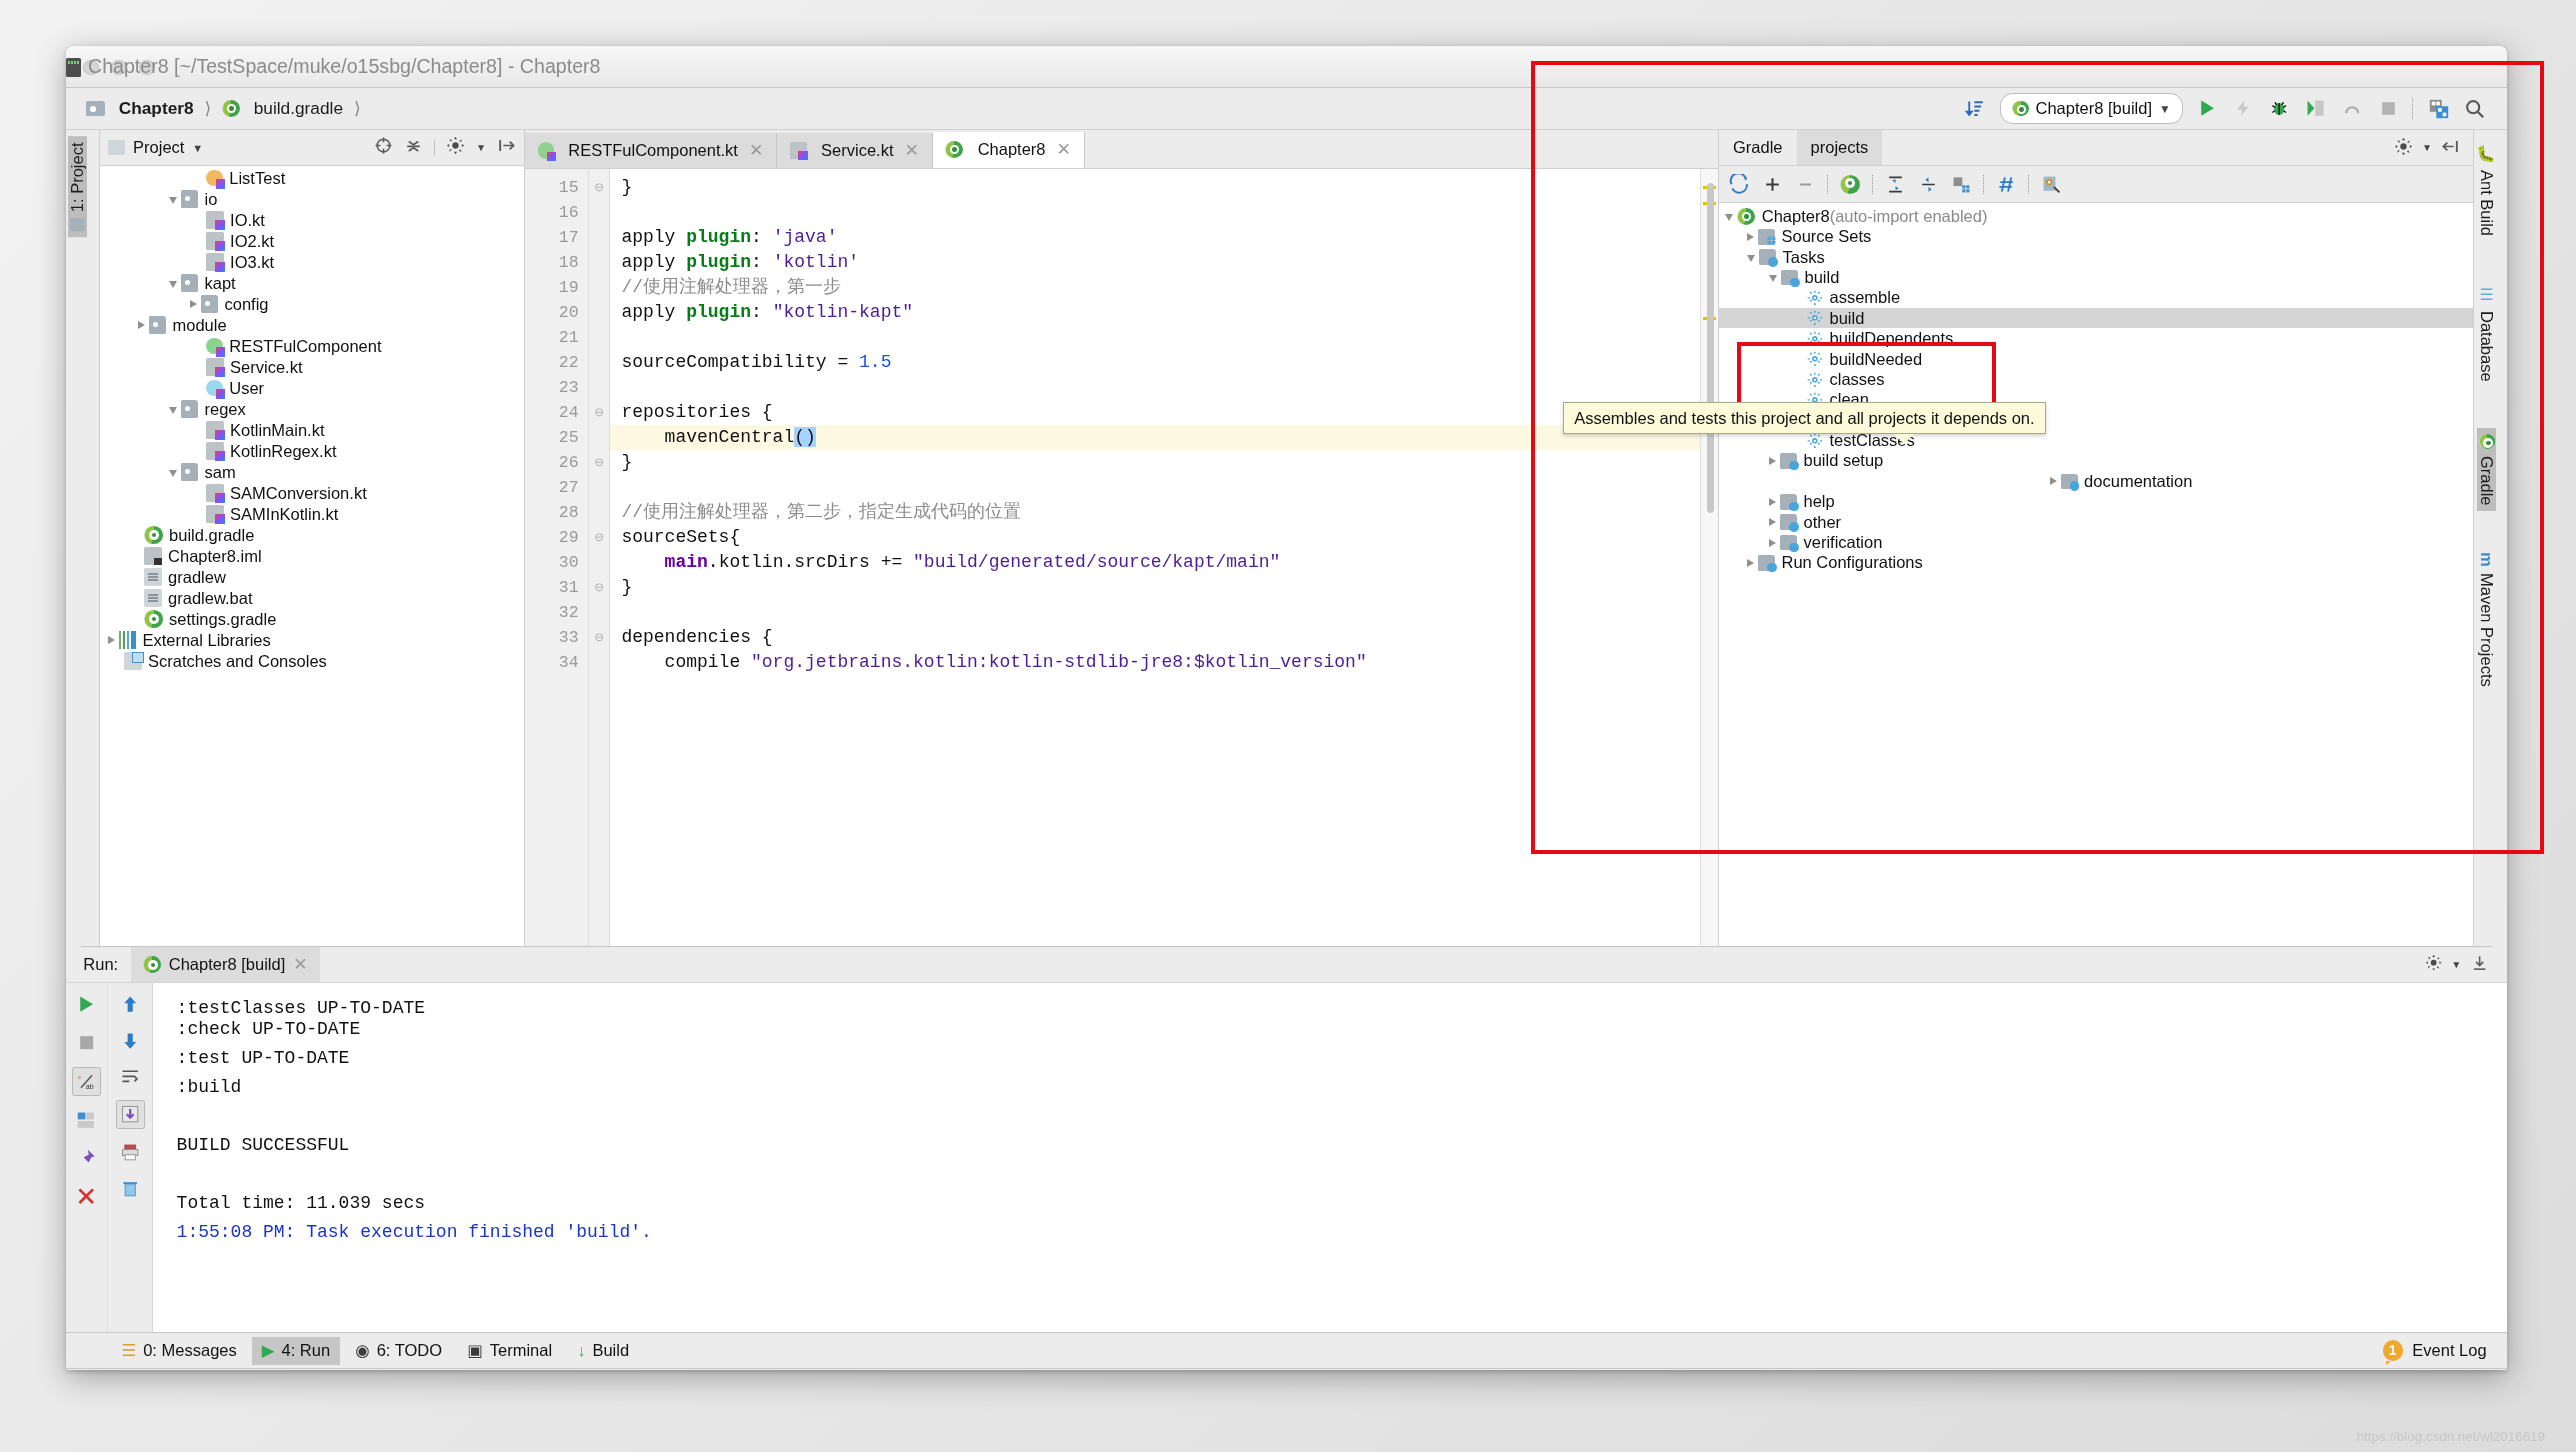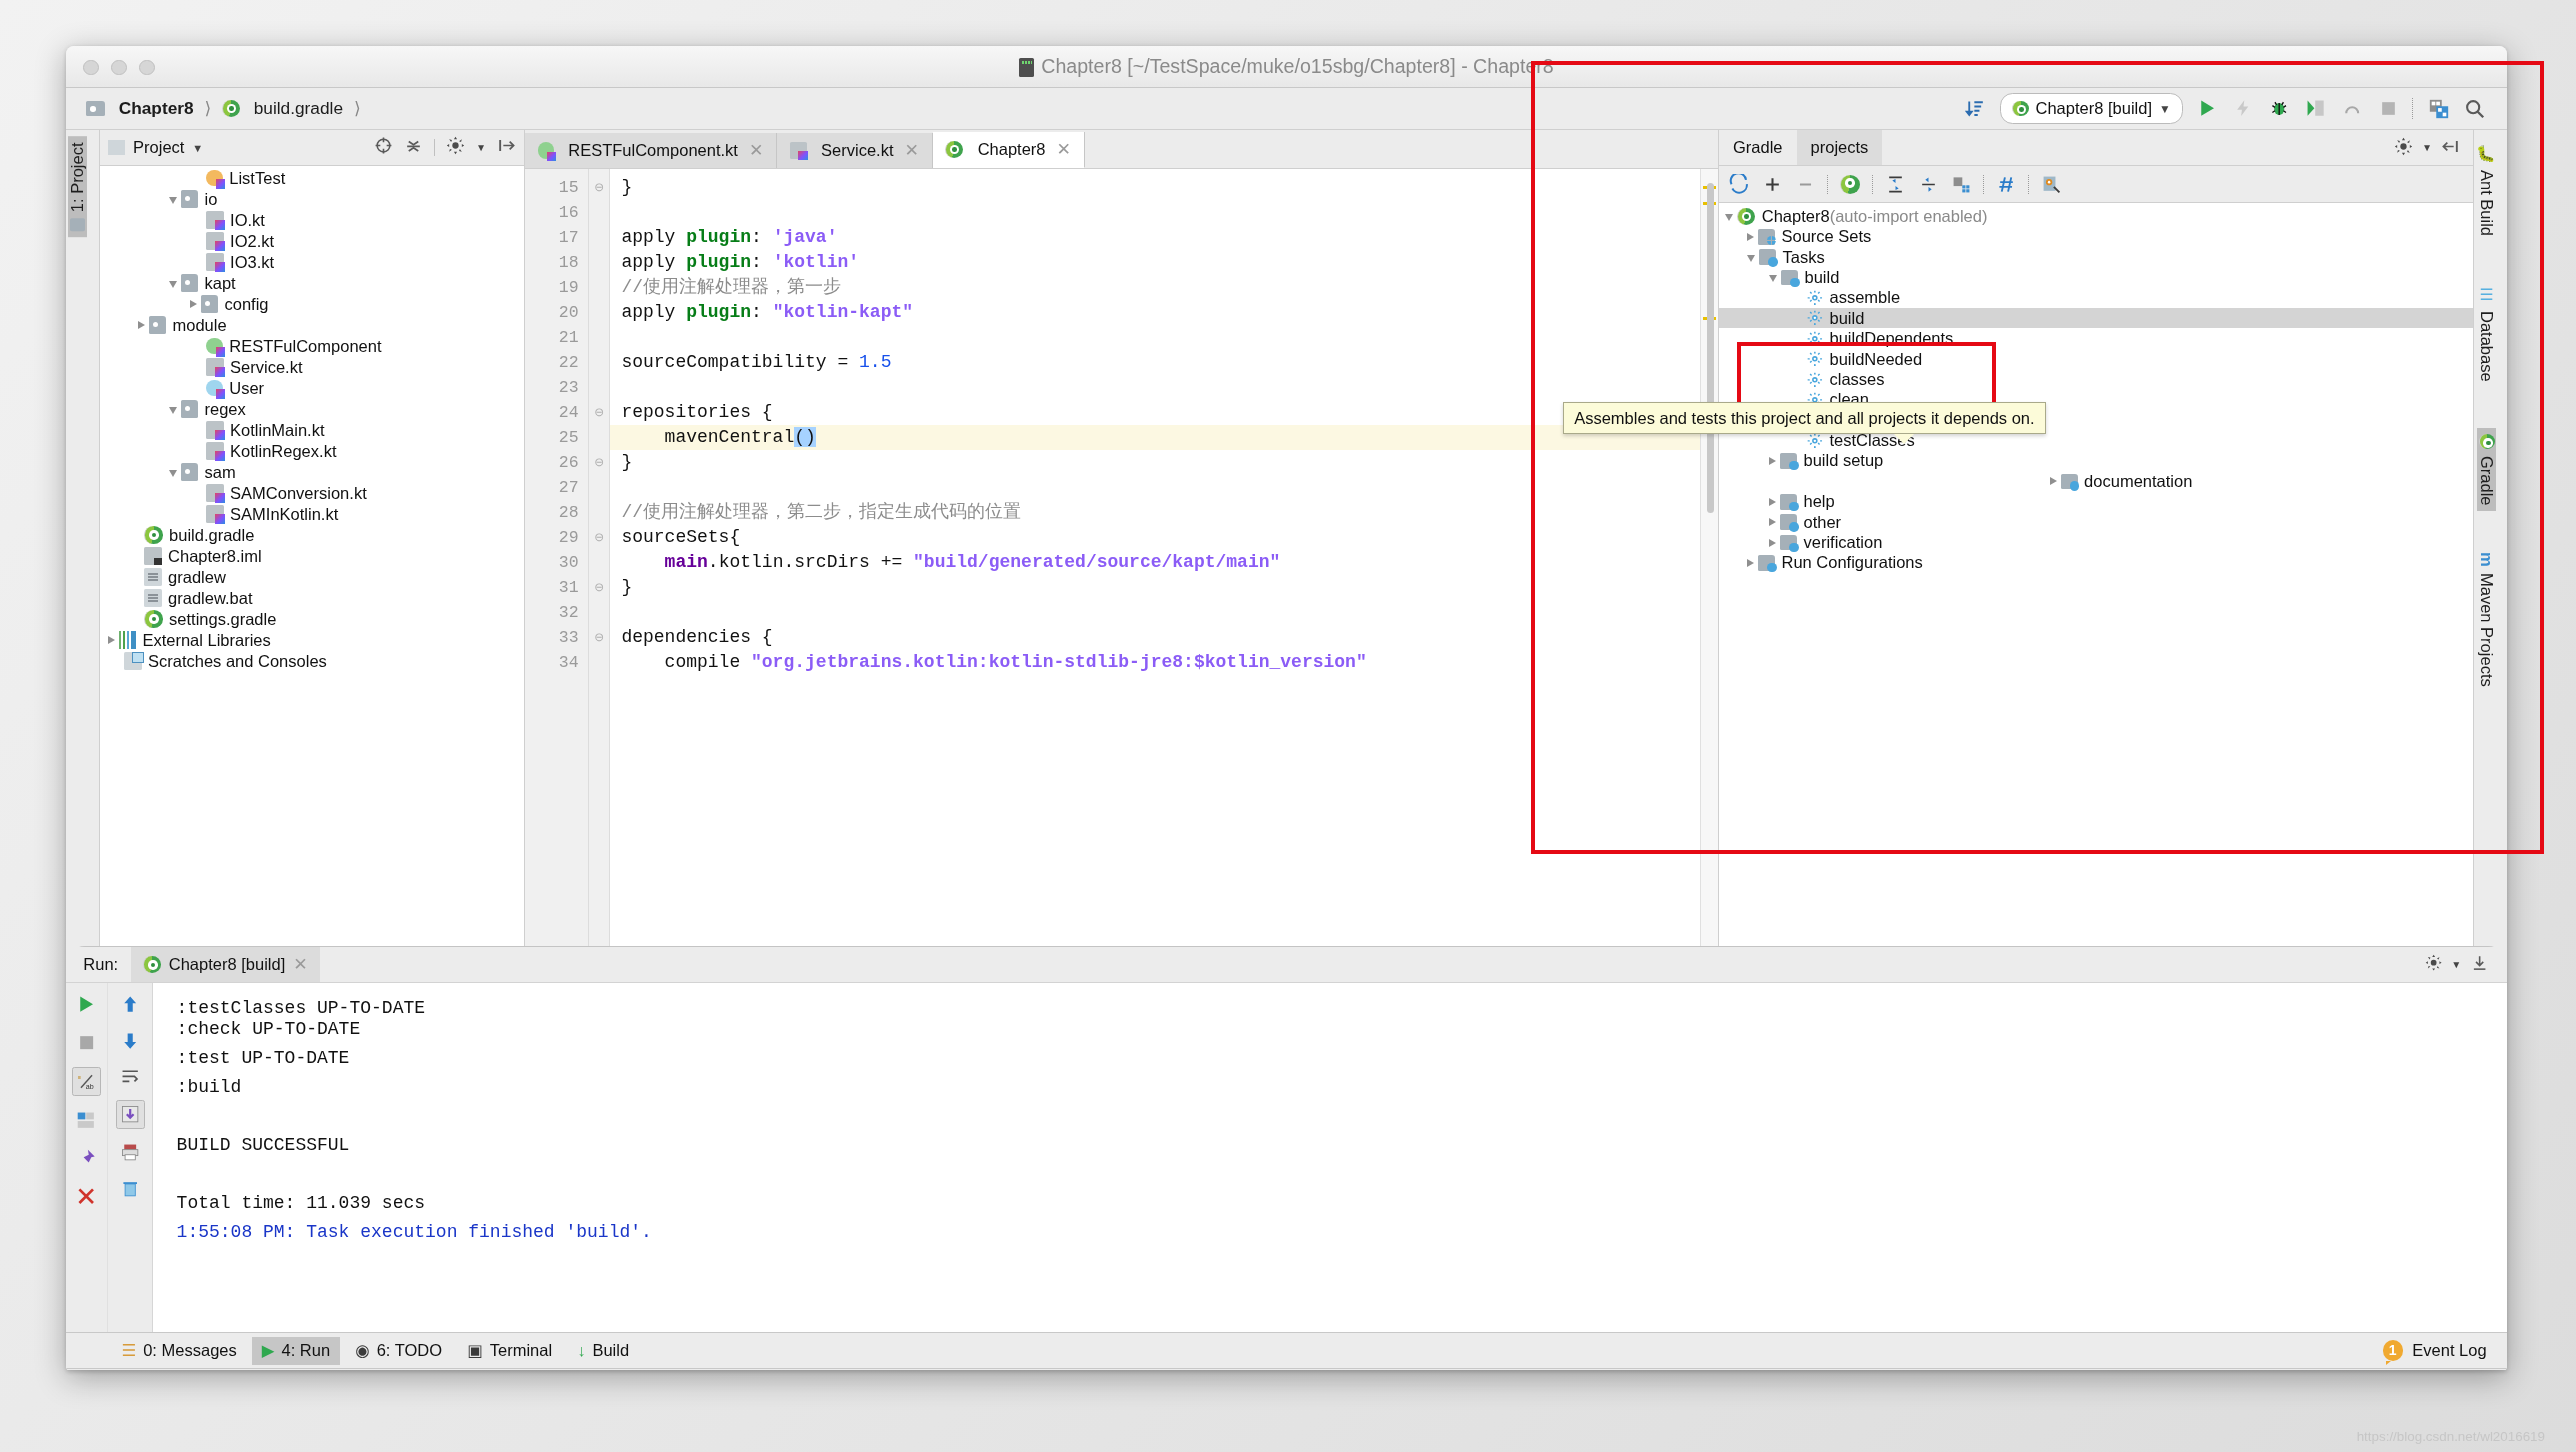--- a/index.html
+++ b/index.html
@@ -13,21 +13,21 @@
     position:absolute;left:66px;top:46px;width:2441px;height:1324px;
     background:#ececec;border-radius:7.9px 7.9px 3.1px 3.1px;
     box-shadow:0 7.9px 31px rgba(0,0,0,.30),0 1.6px 4.7px rgba(0,0,0,.18);
     overflow:hidden;
   }
   
   .titlebar{position:relative;height:41px;
     background:linear-gradient(#f7f7f7,#e8e8e8);border-bottom:0.8px solid #c8c8c8;}
   .traffic{position:absolute;left:17.3px;top:14px;display:flex;gap:12.6px;}
   .dot{width:13.4px;height:13.4px;border-radius:50%;background:#d6d6d6;border:0.8px solid #c0c0c0;}
-  .title-txt{position:absolute;left:0;right:0;top:9.4px;text-align:center;
+  .title-txt{position:absolute;left:0;right:0;top:9.4px;text-align:left;
     font-size:19.6px;color:#8a8a8a;}
   .title-ico{display:inline-block;width:15px;height:19px;background:#4e4e4e;
     border-radius:1.6px;vertical-align:-3.9px;margin-right:7px;position:relative;}
   .title-ico:after{content:"";position:absolute;left:2.4px;top:2.4px;width:10.2px;height:3.1px;
     background:repeating-linear-gradient(90deg,#6fd66f 0 1.6px,transparent 1.6px 3.1px);}
   
   .navbar{position:relative;height:41px;background:#ececec;border-bottom:0.8px solid #cfcfcf;
     display:flex;align-items:center;}
   .crumbs{display:flex;align-items:center;padding-left:17.3px;gap:3.1px;font-size:17.3px;color:#1c1c1c;}
   .crumb{display:flex;align-items:center;gap:7px;padding:1.6px 3.1px;font-weight:bold;}
@@ -98,21 +98,21 @@
     text-align:right;padding-top:6.3px;font-family:"Liberation Mono",monospace;
     font-size:16.5px;color:#9a9a9a;flex:none;}
   .gutter div{height:25px;line-height:25px;padding-right:9.4px;}
   .foldcol{width:20.4px;background:#f0f0f0;border-right:0.8px solid #dcdcdc;padding-top:6.3px;flex:none;}
   .foldcol div{height:25px;line-height:25px;text-align:center;font-size:11.8px;color:#9a9a9a;}
   .code{flex:1;padding-top:6.3px;font-family:"Liberation Mono",monospace;font-size:18px;
     color:#111;position:relative;overflow:hidden;}
   .cl{height:25px;line-height:25px;white-space:pre;padding-left:11px;}
   .cl.hl{background:#fcf8e2;}
   .kw{color:#067d17;font-weight:bold;}
-  .str{color:#8b5cf6;font-weight:bold;}
+  .str{color:#4c1d95;font-weight:normal;}
   .num{color:#1750eb;}
   .cmt{color:#8c8c8c;}
   .fld{color:#660099;font-weight:bold;}
   .sel{background:#a6d2ff;}
   .scrollmark{position:absolute;right:0;top:0;width:17.3px;height:100%;background:#f7f7f7;border-left:0.8px solid #e0e0e0;}
   .mark{position:absolute;right:2.4px;width:12.6px;height:3.1px;background:#e8c000;}
   .thumb{position:absolute;right:3.9px;top:14px;width:7px;height:330px;background:#c8c8c8;border-radius:3.9px;}
   .breadcrumb{height:30px;background:#ececec;border-top:0.8px solid #d3d3d3;
     display:flex;align-items:center;padding-left:86px;font-size:15.7px;color:#5a5a5a;}
   

